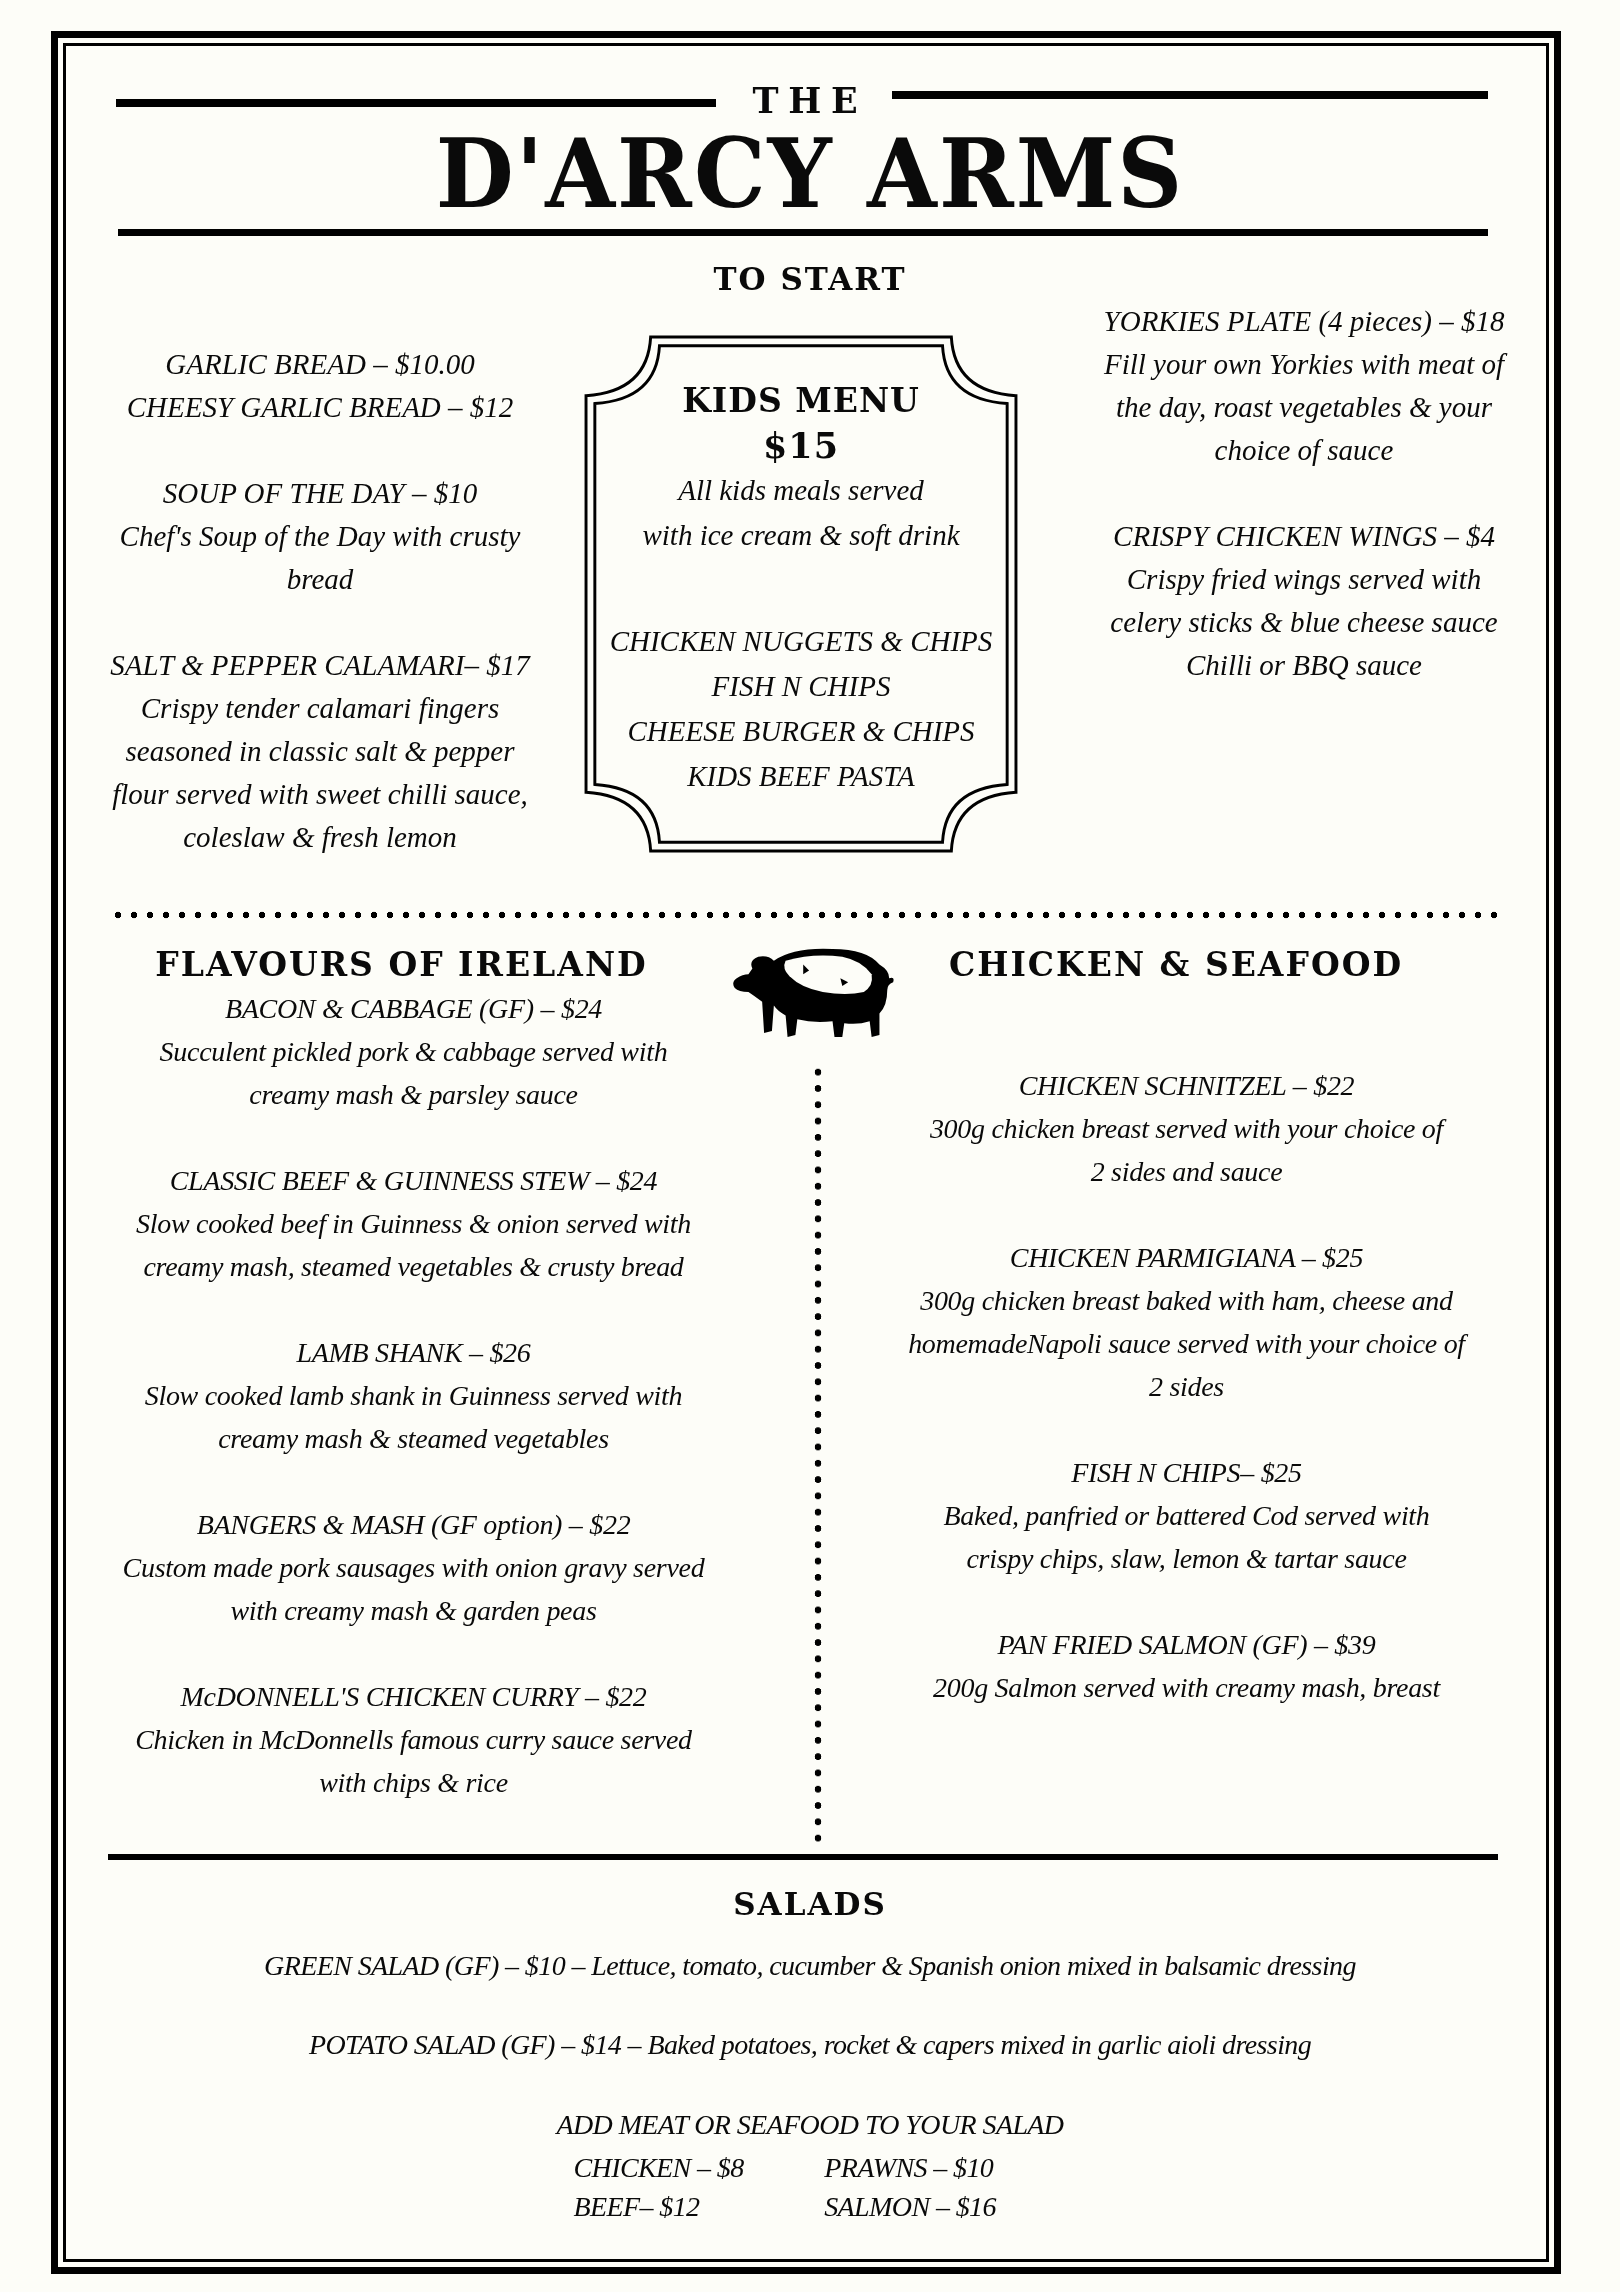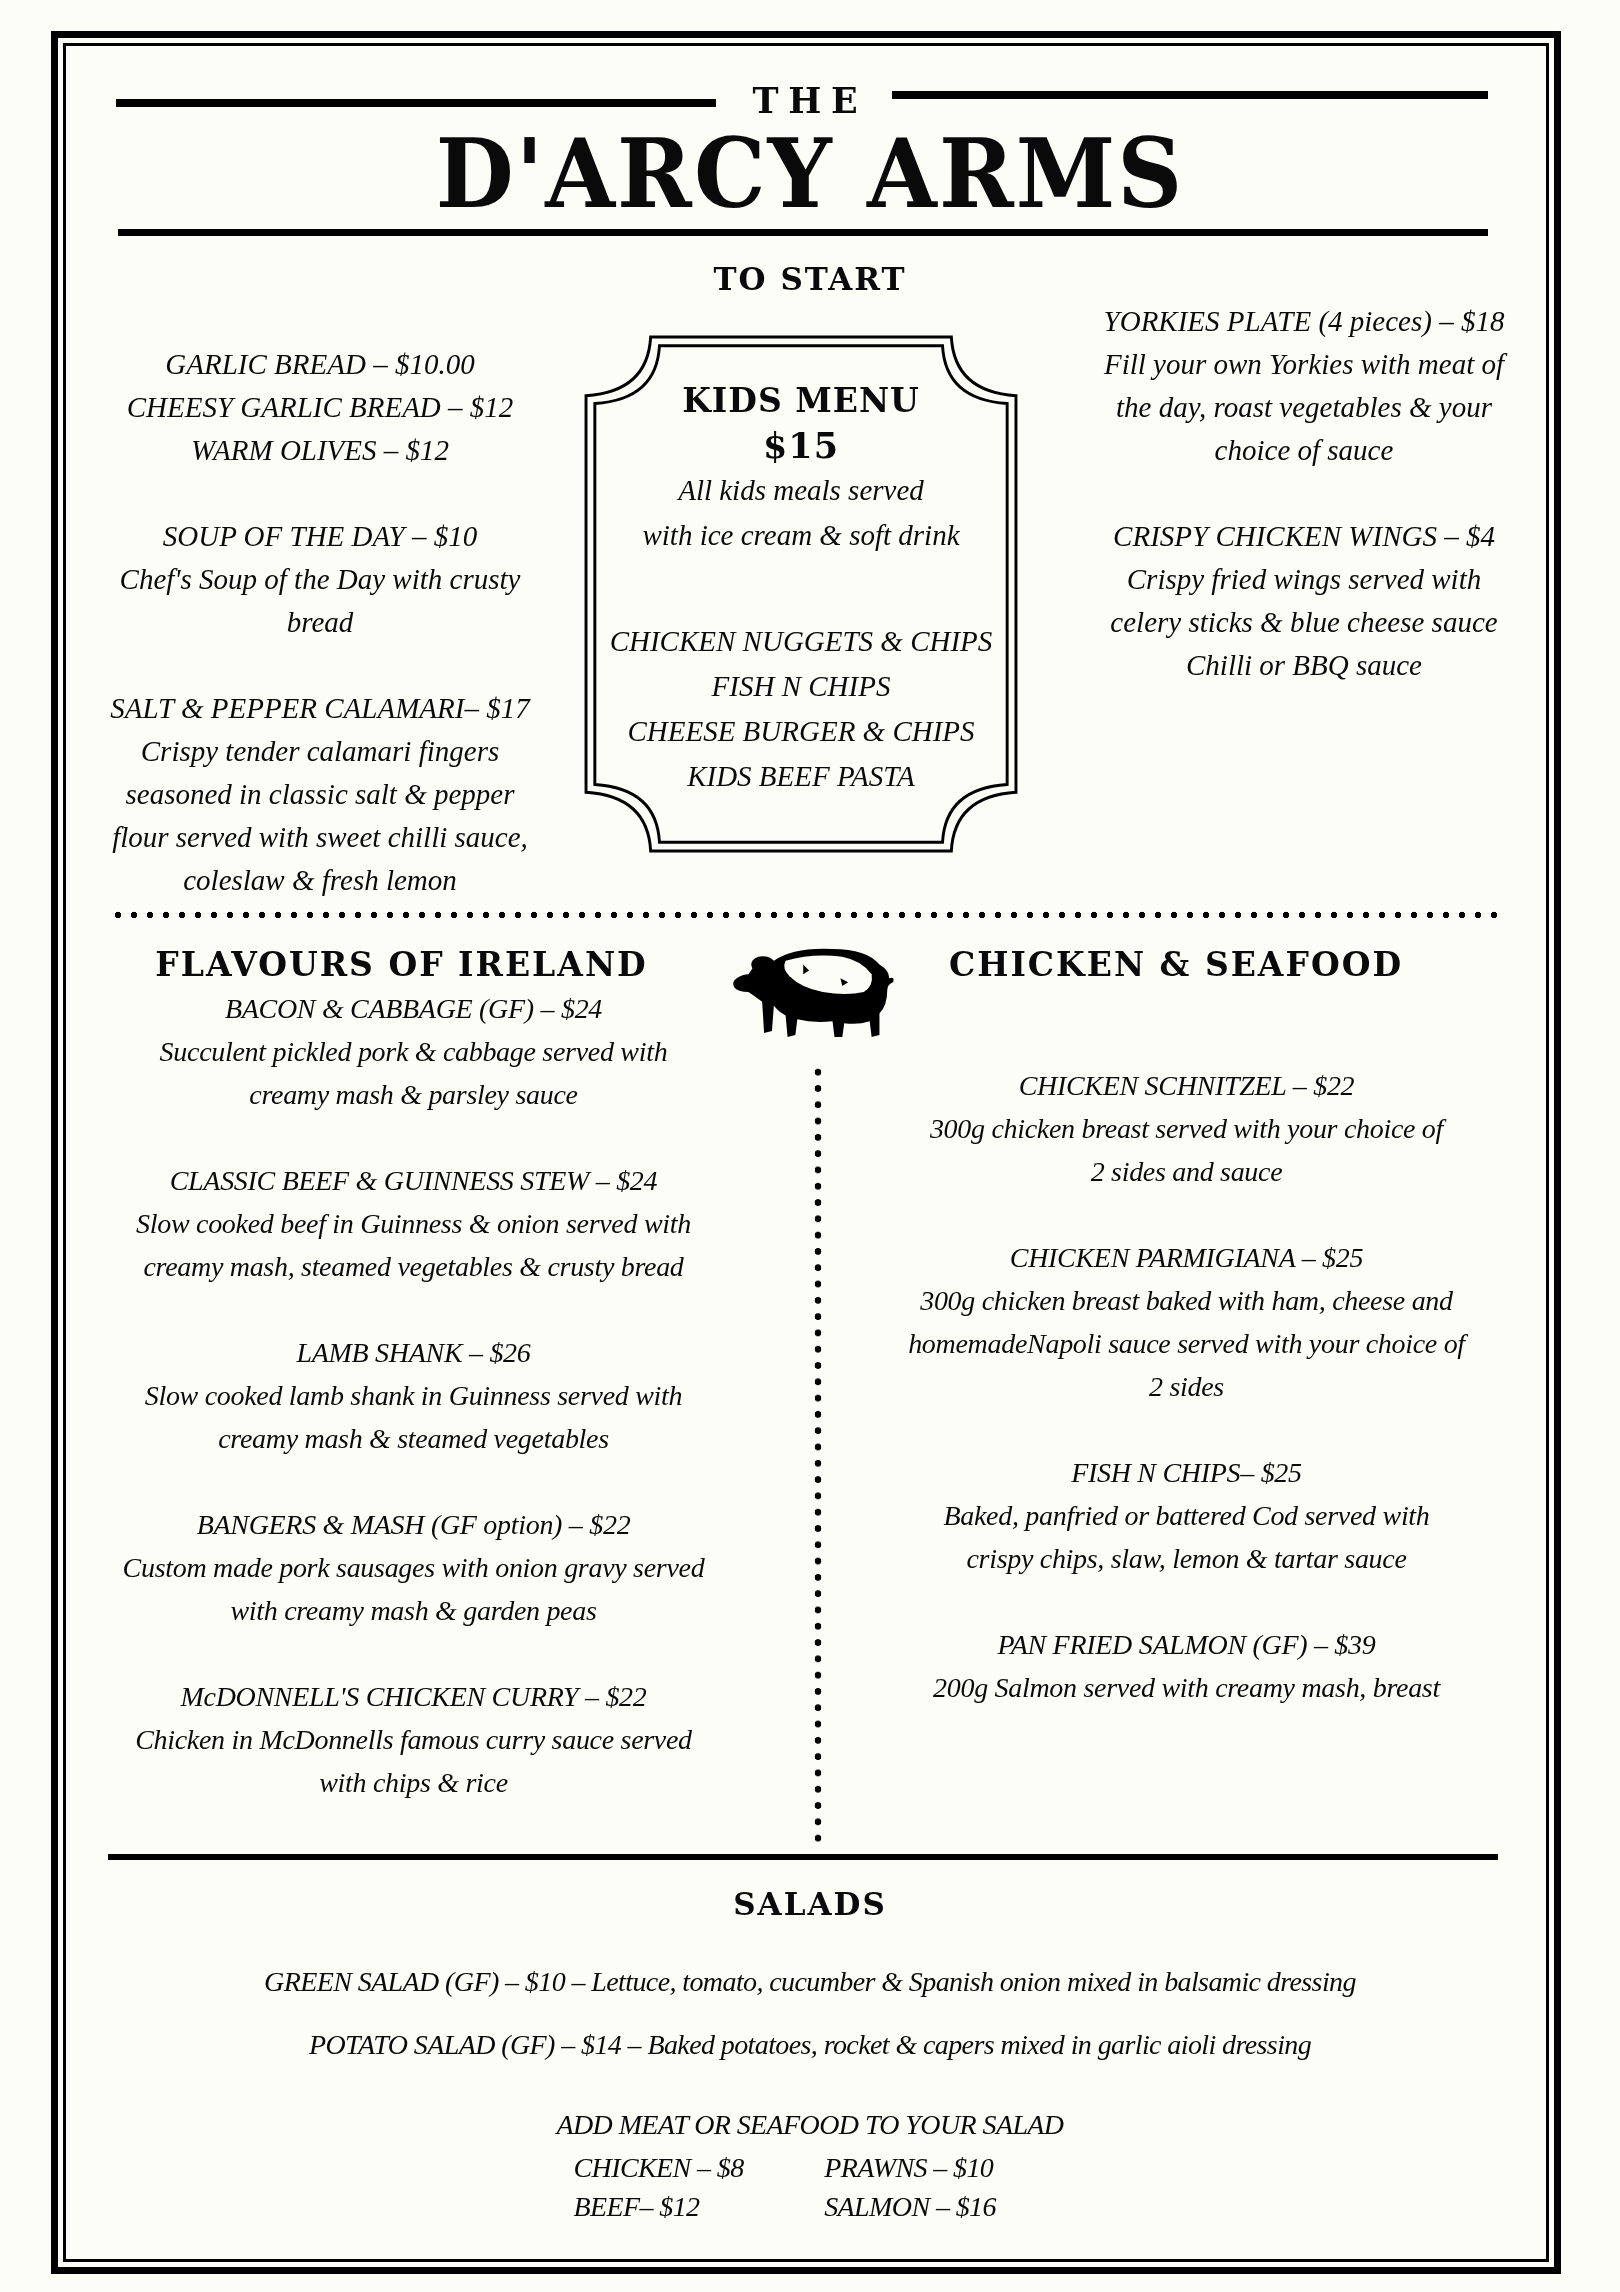--- a/index.html
+++ b/index.html
@@ -76,21 +76,20 @@
 <div class="abs slab the-word">THE</div>
 <div class="abs slab title">D'ARCY ARMS</div>
 <div class="rule" style="left:118px; top:229px; width:1370px; height:6.9px;"></div>
 
 <div class="abs slab section-head" style="left:0; width:1620px; top:261px; text-align:center; font-size:31px;">TO START</div>
 
 <div class="abs col-left center it">
   <div class="item">
     <div>GARLIC BREAD – $10.00</div>
     <div>CHEESY GARLIC BREAD – $12</div>
-    <div>WARM OLIVES – $12</div>
   </div>
   <div class="item">
     <div>SOUP OF THE DAY – $10</div>
     <div>Chef's Soup of the Day with crusty</div>
     <div>bread</div>
   </div>
   <div class="item">
     <div>SALT &amp; PEPPER CALAMARI– $17</div>
     <div>Crispy tender calamari fingers</div>
     <div>seasoned in classic salt &amp; pepper</div>
@@ -190,21 +189,21 @@
   </div>
   <div class="item">
     <div>PAN FRIED SALMON (GF) – $39</div>
     <div>200g Salmon served with creamy mash, breast</div>
   </div>
 </div>
 
 <div class="rule" style="left:108px; top:1854px; width:1390px; height:5.9px;"></div>
 
 <div class="abs slab section-head center salads-head" style="font-size:31px;">SALADS</div>
-<div class="abs salad-line center" style="top:1950px;margin-top:16px;">GREEN SALAD (GF) – $10  – Lettuce, tomato, cucumber &amp; Spanish onion mixed in balsamic dressing</div>
+<div class="abs salad-line center" style="top:1950px;">GREEN SALAD (GF) – $10  – Lettuce, tomato, cucumber &amp; Spanish onion mixed in balsamic dressing</div>
 <div class="abs salad-line center" style="top:2029px;">POTATO SALAD (GF) – $14 – Baked potatoes, rocket &amp; capers mixed in garlic aioli dressing</div>
 <div class="abs addon-head center">ADD MEAT OR SEAFOOD TO YOUR SALAD</div>
 <div class="abs addon-grid">
   <div class="row">
     <div class="cell">CHICKEN – $8</div>
     <div class="cell">PRAWNS – $10</div>
   </div>
   <div class="row">
     <div class="cell">BEEF– $12</div>
     <div class="cell">SALMON – $16</div>

